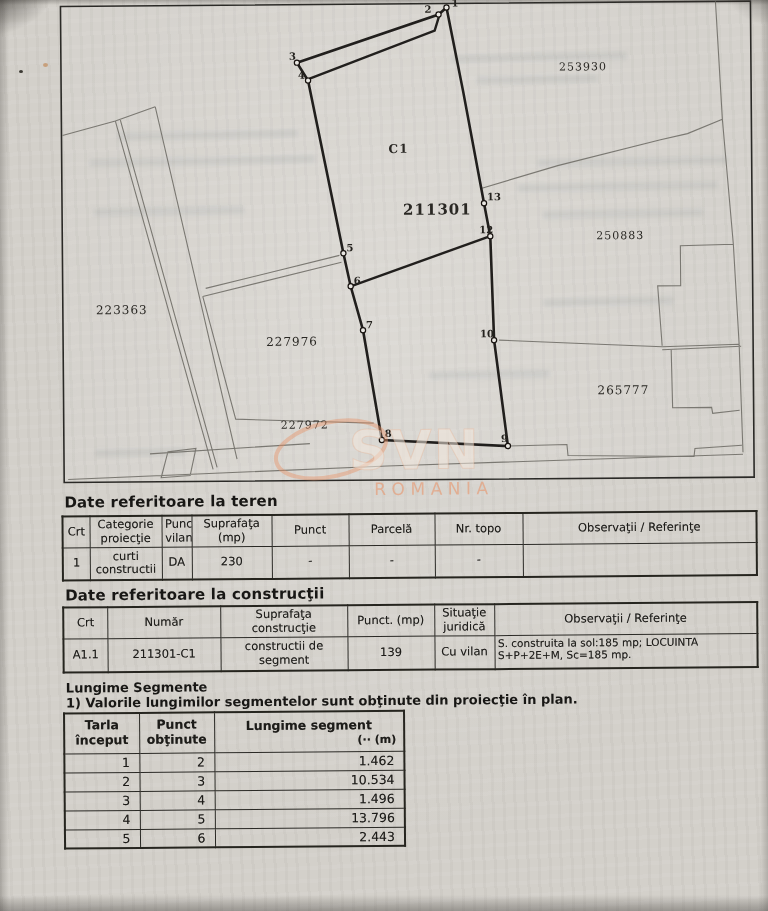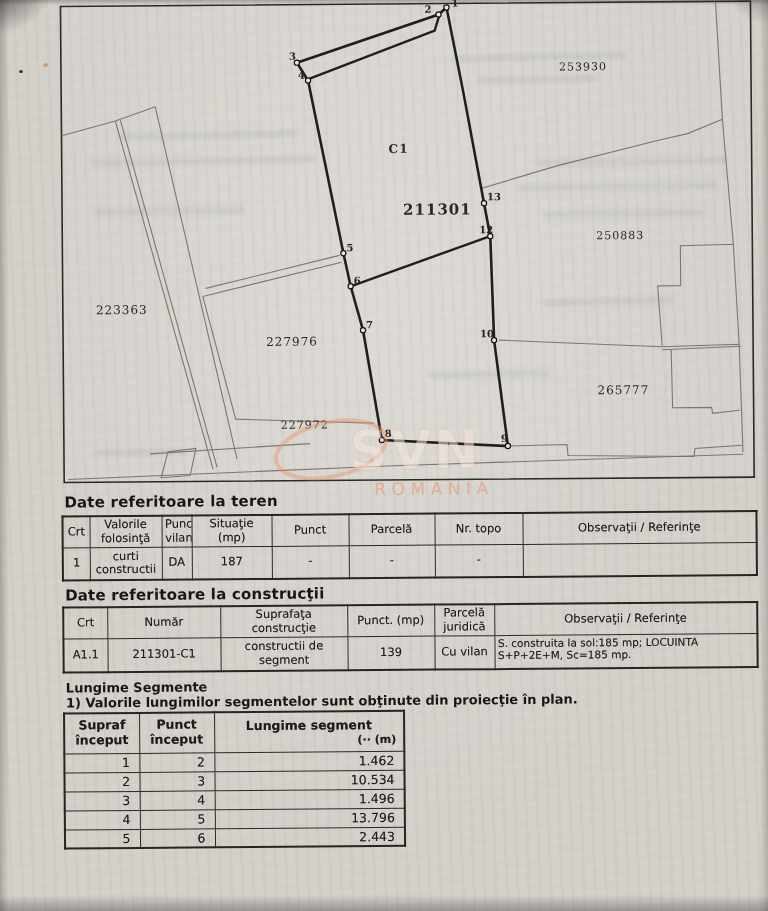--- a/index.html
+++ b/index.html
@@ -138,33 +138,33 @@
         <col style="width:30px">
         <col style="width:80px">
       <col style="width:77px">
         <col style="width:86px">
         <col style="width:88px">
         <col style="width:234px">
     </colgroup>
     <tbody>
         <tr style="height:31px;">
       <th>Crt</th>
-      <th>Valorile folosinţă</th>
+      <th>Categorie proiecţie</th>
       <th>Punct vilan</th>
-      <th>Situaţie (mp)</th>
+      <th>Suprafaţa (mp)</th>
       <th>Punct</th>
       <th>Parcelă</th>
       <th>Nr. topo</th>
       <th>Observaţii / Referinţe</th>
     </tr>
     <tr style="height:33px;">
       <td>1</td>
       <td>curti constructii</td>
       <td>DA</td>
-      <td>187</td>
+      <td>230</td>
       <td>-</td>
       <td>-</td>
       <td>-</td>
       <td></td>
     </tr>
   </tbody>
     </table>
 
   <div class="sec-title" style="left:64px;top:584px;">Date referitoare la construcţii</div>
 
@@ -176,21 +176,21 @@
       <col style="width:87px">
         <col style="width:60px">
         <col style="width:263px">
     </colgroup>
     <tbody>
         <tr style="height:31px;">
       <th>Crt</th>
       <th>Număr</th>
       <th>Suprafaţa construcţie</th>
       <th>Punct. (mp)</th>
-      <th>Parcelă juridică</th>
+      <th>Situaţie juridică</th>
       <th>Observaţii / Referinţe</th>
     </tr>
     <tr style="height:34px;">
       <td>A1.1</td>
       <td>211301-C1</td>
       <td>constructii de segment</td>
       <td>139</td>
       <td>Cu vilan</td>
       <td class="obs-cell">S. construita la sol:185 mp;  LOCUINTA S+P+2E+M, Sc=185 mp.</td>
     </tr>
@@ -201,22 +201,22 @@
   <div class="sub-title" style="left:64px;top:693px;">1) Valorile lungimilor segmentelor sunt obţinute din proiecţie în plan.</div>
 
   <table class="t-seg" style="left:61px;top:710px;width:340px;">
     <colgroup>
       <col style="width:75px">
         <col style="width:75px">
         <col style="width:190px">
     </colgroup>
     <tbody>
         <tr style="height:40px;">
-      <th>Supraf început</th>
-      <th>Punct început</th>
+      <th>Tarla început</th>
+      <th>Punct obţinute</th>
       <th>
         <span class="seg-head-main">Lungime segment</span>
         <span class="seg-unit">(·· (m)</span>
       </th>
     </tr>
     <tr style="height:19px;">
       <td>1</td>
       <td>2</td>
       <td>1.462</td>
     </tr>

